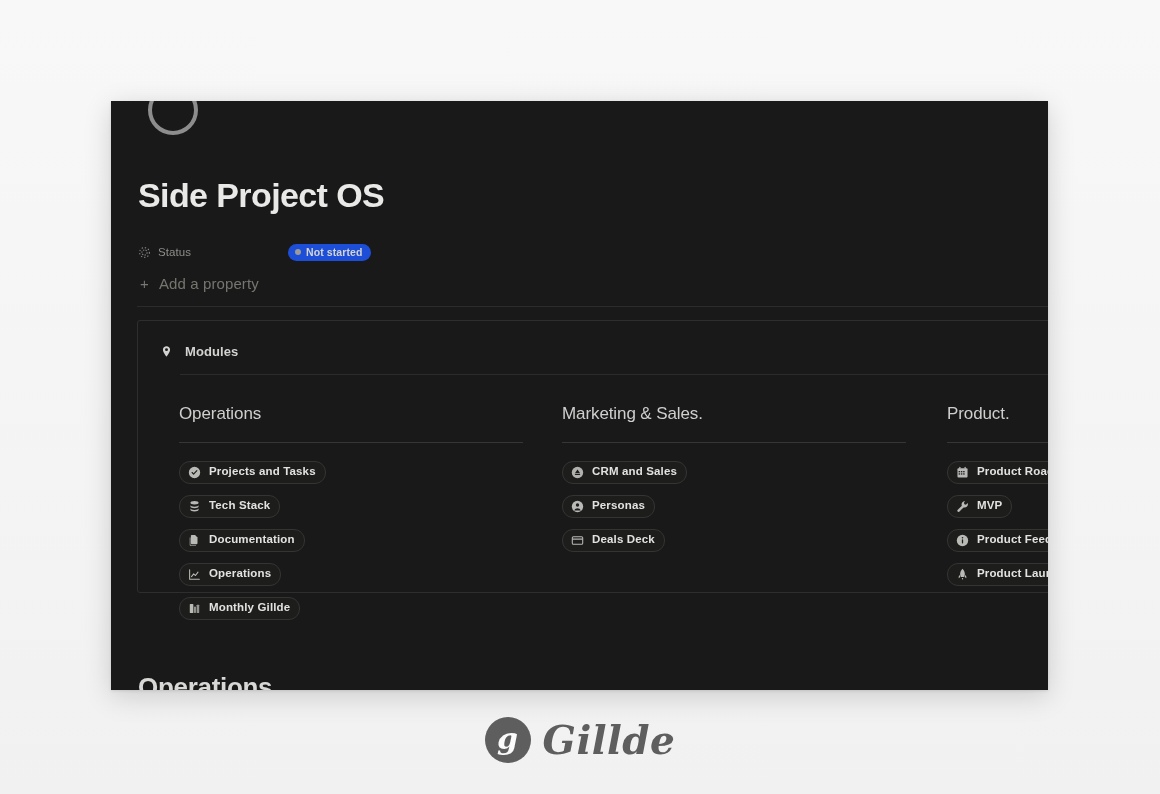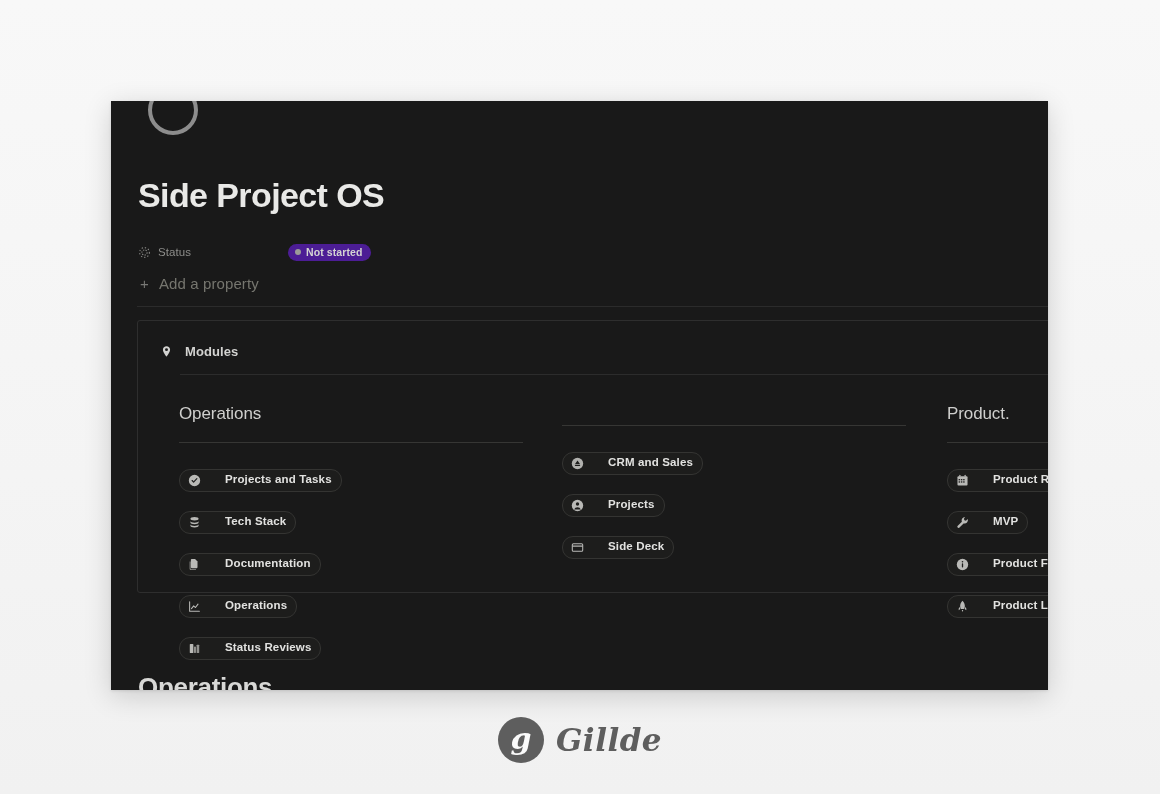--- a/index.html
+++ b/index.html
@@ -90,21 +90,21 @@
   }
   .prop-label {
     font-size: 11.5px;
     color: #8d8d8a;
     letter-spacing: 0.1px;
   }
   .status-pill {
     display: inline-flex;
     align-items: center;
     gap: 5px;
-    background: #4c1d95;
+    background: #1d4ed8;
     border-radius: 10px;
     padding: 2px 8px 3px 7px;
     height: 17px;
   }
   .status-dot {
     width: 6px;
     height: 6px;
     border-radius: 50%;
     background: #9b9b98;
     flex: none;
@@ -223,28 +223,27 @@
   .chips {
     margin-top: 18px;
     display: flex;
     flex-direction: column;
     align-items: flex-start;
     gap: 11px;
   }
   .chip {
     display: inline-flex;
     align-items: center;
-    gap: 24px;
+    gap: 8px;
     border: 1px solid #343432;
     border-radius: 11px;
     background: #1d1d1c;
     padding: 4px 9px 5px 8px;
     height: 23px;
     white-space: nowrap;
-    margin-top: 8px;
   }
   .chip-icon {
     width: 13px;
     height: 13px;
     flex: none;
     display: inline-flex;
     align-items: center;
     justify-content: center;
     color: #b9b9b6;
   }
@@ -297,21 +296,21 @@
     font-weight: 700;
     font-size: 30px;
     color: #fafafa;
     line-height: 1;
     transform: translateY(-1px);
   }
   .brand-name {
     font-family: "DejaVu Serif", serif;
     font-style: italic;
     font-weight: 700;
-    font-size: 31px;
+    font-size: 39px;
     color: #5e5e5e;
     letter-spacing: 0.5px;
     line-height: 1;
   }
 </style>
 </head>
 <body>
 
 <div class="page-backdrop"></div>
 
@@ -399,56 +398,57 @@
               <span class="chip-label">Operations</span>
             </div>
             <div class="chip">
               <span class="chip-icon">
                 <svg viewBox="0 0 16 16" width="13" height="13" fill="currentColor">
                   <rect x="2.2" y="2.6" width="4.4" height="11" rx="0.7"></rect>
                   <rect x="7.6" y="5.4" width="2" height="8.2" rx="0.6" opacity="0.9"></rect>
                   <rect x="10.6" y="3.4" width="3.2" height="10.2" rx="0.7" opacity="0.75"></rect>
                 </svg>
               </span>
-              <span class="chip-label">Status Reviews</span>
+              <span class="chip-label">Monthly Gillde</span>
             </div>
           </div>
         </div>
 
         <div class="col col-marketing">
+          <div class="col-title">Marketing &amp; Sales.</div>
           <div class="col-rule"></div>
           <div class="chips">
             <div class="chip">
               <span class="chip-icon">
                 <svg viewBox="0 0 16 16" width="13" height="13" fill="currentColor">
                   <path d="M8 1a7 7 0 1 0 0 14A7 7 0 0 0 8 1z" opacity="0.95"></path>
                   <path d="M8 4.4 11.2 9H4.8z" fill="#1d1d1c"></path>
                   <rect x="4.6" y="9.8" width="6.8" height="1.3" rx="0.6" fill="#1d1d1c"></rect>
                 </svg>
               </span>
               <span class="chip-label">CRM and Sales</span>
             </div>
             <div class="chip">
               <span class="chip-icon">
                 <svg viewBox="0 0 16 16" width="13" height="13" fill="currentColor">
                   <path d="M8 1a7 7 0 1 0 0 14A7 7 0 0 0 8 1z"></path>
                   <circle cx="8" cy="6.1" r="2.1" fill="#1d1d1c"></circle>
                   <path d="M3.9 12.9a4.4 4.4 0 0 1 8.2 0z" fill="#1d1d1c"></path>
                 </svg>
               </span>
-              <span class="chip-label">Projects</span>
+              <span class="chip-label">Personas</span>
             </div>
             <div class="chip">
               <span class="chip-icon">
                 <svg viewBox="0 0 16 16" width="13" height="13" fill="none" stroke="currentColor" stroke-width="1.3">
                   <rect x="1.6" y="3.3" width="12.8" height="9.4" rx="1.4"></rect>
                   <path d="M1.6 6.3h12.8" stroke-width="1.5"></path>
                 </svg>
               </span>
-              <span class="chip-label">Side Deck</span>
+              <span class="chip-label">Deals Deck</span>
             </div>
           </div>
         </div>
 
         <div class="col col-product">
           <div class="col-title">Product.</div>
           <div class="col-rule"></div>
           <div class="chips">
             <div class="chip">
               <span class="chip-icon">

